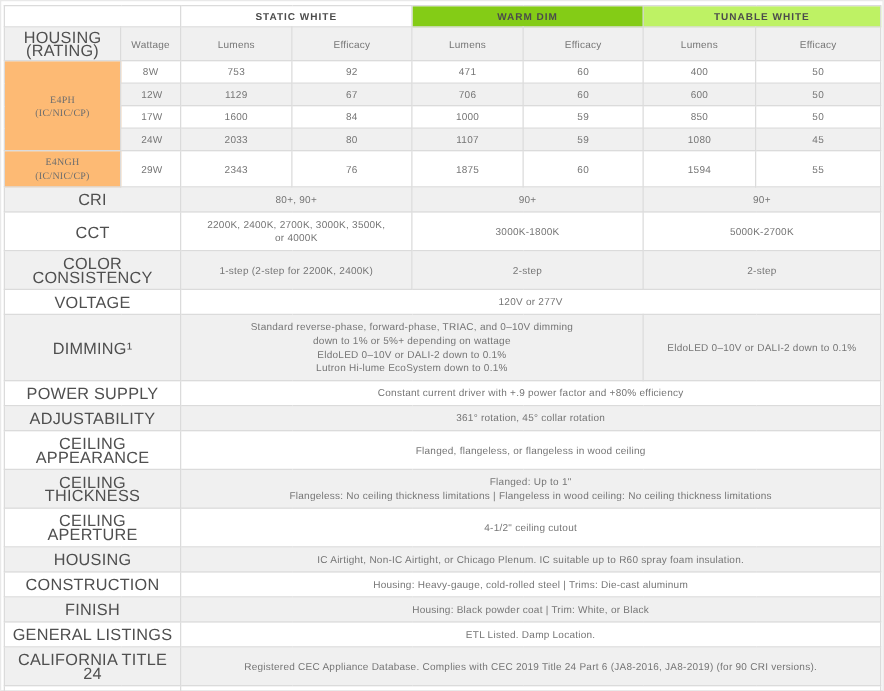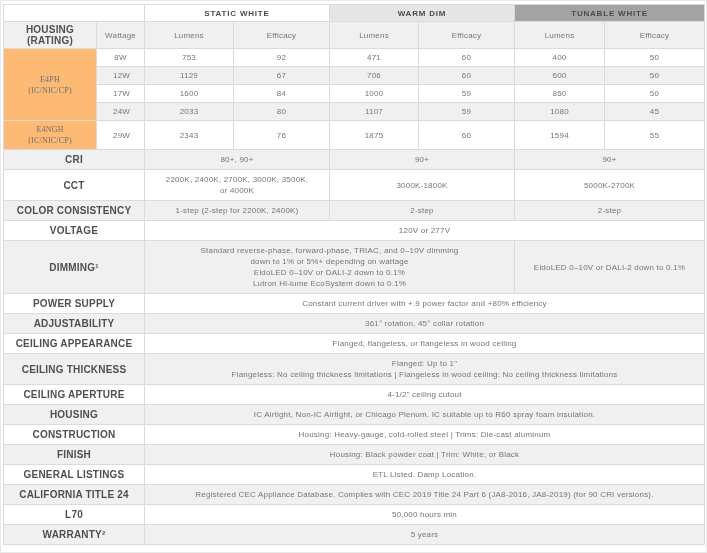--- a/index.html
+++ b/index.html
@@ -25,22 +25,22 @@
     vertical-align: middle;
     padding: 4px 6px;
     letter-spacing: 0.2px;
   }
   tr.h-top td { height: 17px; padding: 2px 4px; font-weight: bold; letter-spacing: 0.8px; color: #4b4b4b; }
   tr.h-sub td { height: 17px; padding: 2px 4px; }
   tr.perf td { height: 18px; padding: 3px 16px; }
   td.lbl {
     text-align: left;
     padding-left: 8px;
-    font-weight: bold;
-    font-size: 10px;
+    font-weight: normal;
+    font-size: 13px;
     letter-spacing: 0.3px;
     color: #4f4f4f;
   }
   td.housing-cell {
     text-align: left;
     padding-left: 8px;
     color: #6e6e6e;
     background: #fdba74;
     font-family: Liberation Serif, serif;
   }
@@ -64,22 +64,22 @@
     <col style="width:89px">
       <col style="width:96px">
     <col style="width:90px">
       <col style="width:100px">
   </colgroup>
 
   <tbody>
       <tr class="h-top">
     <td colspan="2" class="corner"></td>
     <td colspan="2">STATIC WHITE</td>
-    <td colspan="2" style="background-color: #e5e5e5;">WARM DIM</td>
-    <td colspan="2" style="background-color: #a3a3a3;">TUNABLE WHITE</td>
+    <td colspan="2" style="background-color: #84cc16;">WARM DIM</td>
+    <td colspan="2" style="background-color: #bef264;">TUNABLE WHITE</td>
   </tr>
 
   <tr class="h-sub alt">
     <td class="lbl">HOUSING (RATING)</td>
     <td>Wattage</td>
     <td>Lumens</td>
     <td>Efficacy</td>
     <td>Lumens</td>
     <td>Efficacy</td>
     <td>Lumens</td>

